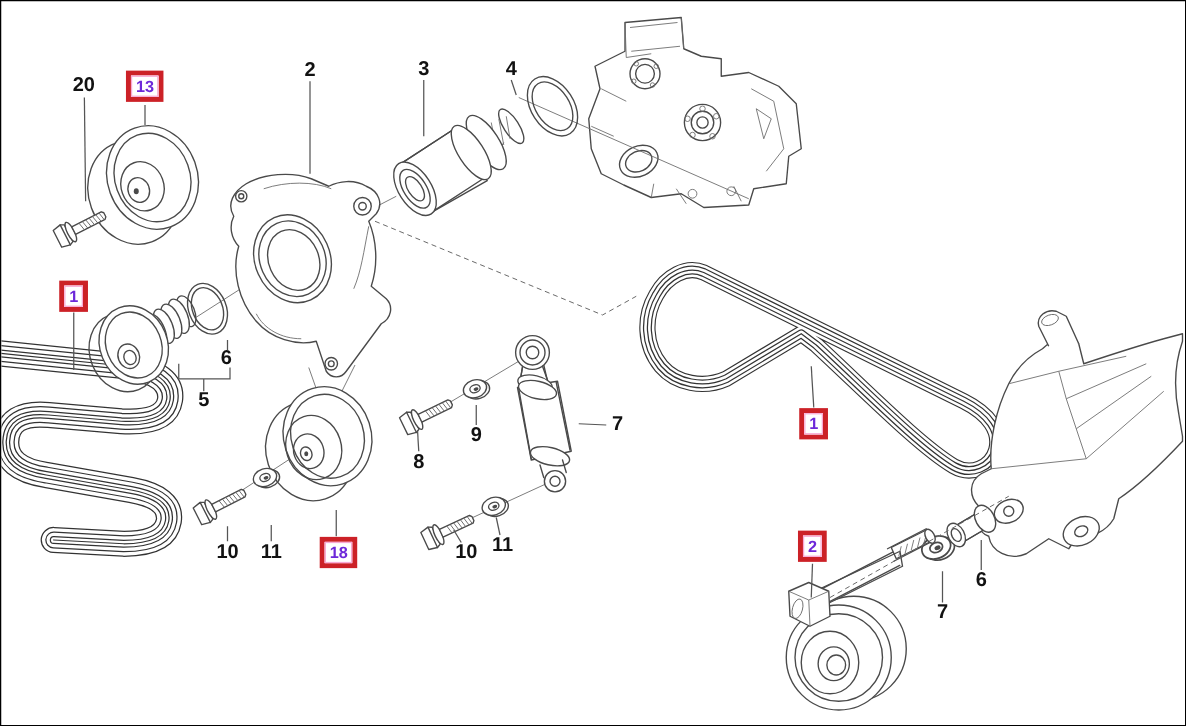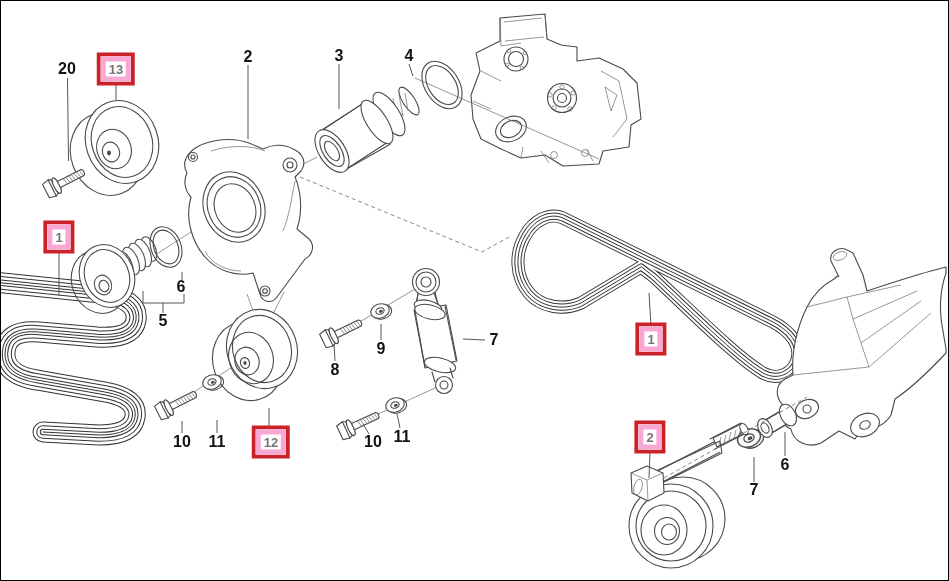--- a/index.html
+++ b/index.html
@@ -16,22 +16,22 @@
   .dash{fill:none;stroke:#6a6a6a;stroke-width:0.8;stroke-dasharray:4 3;}
   .leader{fill:none;stroke:#555;stroke-width:1;}
   .dot{fill:#4a4a4a;stroke:none;}
   
   .be{fill:none;stroke:#333;stroke-linecap:round;stroke-linejoin:round;}
   .bw{fill:none;stroke:#fff;stroke-linecap:round;stroke-linejoin:round;}
   
   .callout{position:absolute;transform:translate(-50%,-50%);
     font-weight:bold;font-size:16px;color:#121212;white-space:nowrap;z-index:5;}
   .callout.boxed{font-size:13px;border:4px solid var(--red,#cc2127);background:#fff;}
-  .callout.boxed .inner{display:block;border:5px solid #f9a8d4;padding:0 3px;
-    line-height:15px;background:#fff;color:#737373;}
+  .callout.boxed .inner{display:block;border:1px solid #f9a8d4;padding:0 3px;
+    line-height:15px;background:#fff;color:#6d28d9;}
 </style>
 </head>
 <body>
 
 <div id="stage">
   <svg id="art" width="947" height="579" viewBox="0 0 947 579">
     <defs>
       <g id="bolt-sym">
         <path class="ln" d="M-9,-7.5 L-2,-9 L-2,9 L-9,7.5 Z"></path>
         <path class="ln" d="M-2,-9 L1,-7.5 L1,7.5 L-2,9"></path>
@@ -286,21 +286,21 @@
       <div class="callout" style="left: 338px; top: 55px;">3</div>
       <div class="callout" style="left: 408px; top: 55px;">4</div>
       <div class="callout boxed" style="left: 58px; top: 236px;">
         <span class="inner">1</span>
       </div>
       <div class="callout" style="left: 180px; top: 286px;">6</div>
       <div class="callout" style="left: 162px; top: 320px;">5</div>
       <div class="callout" style="left: 181px; top: 441px;">10</div>
       <div class="callout" style="left: 216px; top: 441px;">11</div>
       <div class="callout boxed" style="left: 270px; top: 441px;">
-        <span class="inner">12</span>
+        <span class="inner">18</span>
       </div>
       <div class="callout" style="left: 334px; top: 369px;">8</div>
       <div class="callout" style="left: 380px; top: 348px;">9</div>
       <div class="callout" style="left: 372px; top: 441px;">10</div>
       <div class="callout" style="left: 401px; top: 436px;">11</div>
       <div class="callout" style="left: 493px; top: 339px;">7</div>
       <div class="callout boxed" style="left: 650px; top: 338px;">
         <span class="inner">1</span>
       </div>
       <div class="callout boxed" style="left: 649px; top: 436px;">

